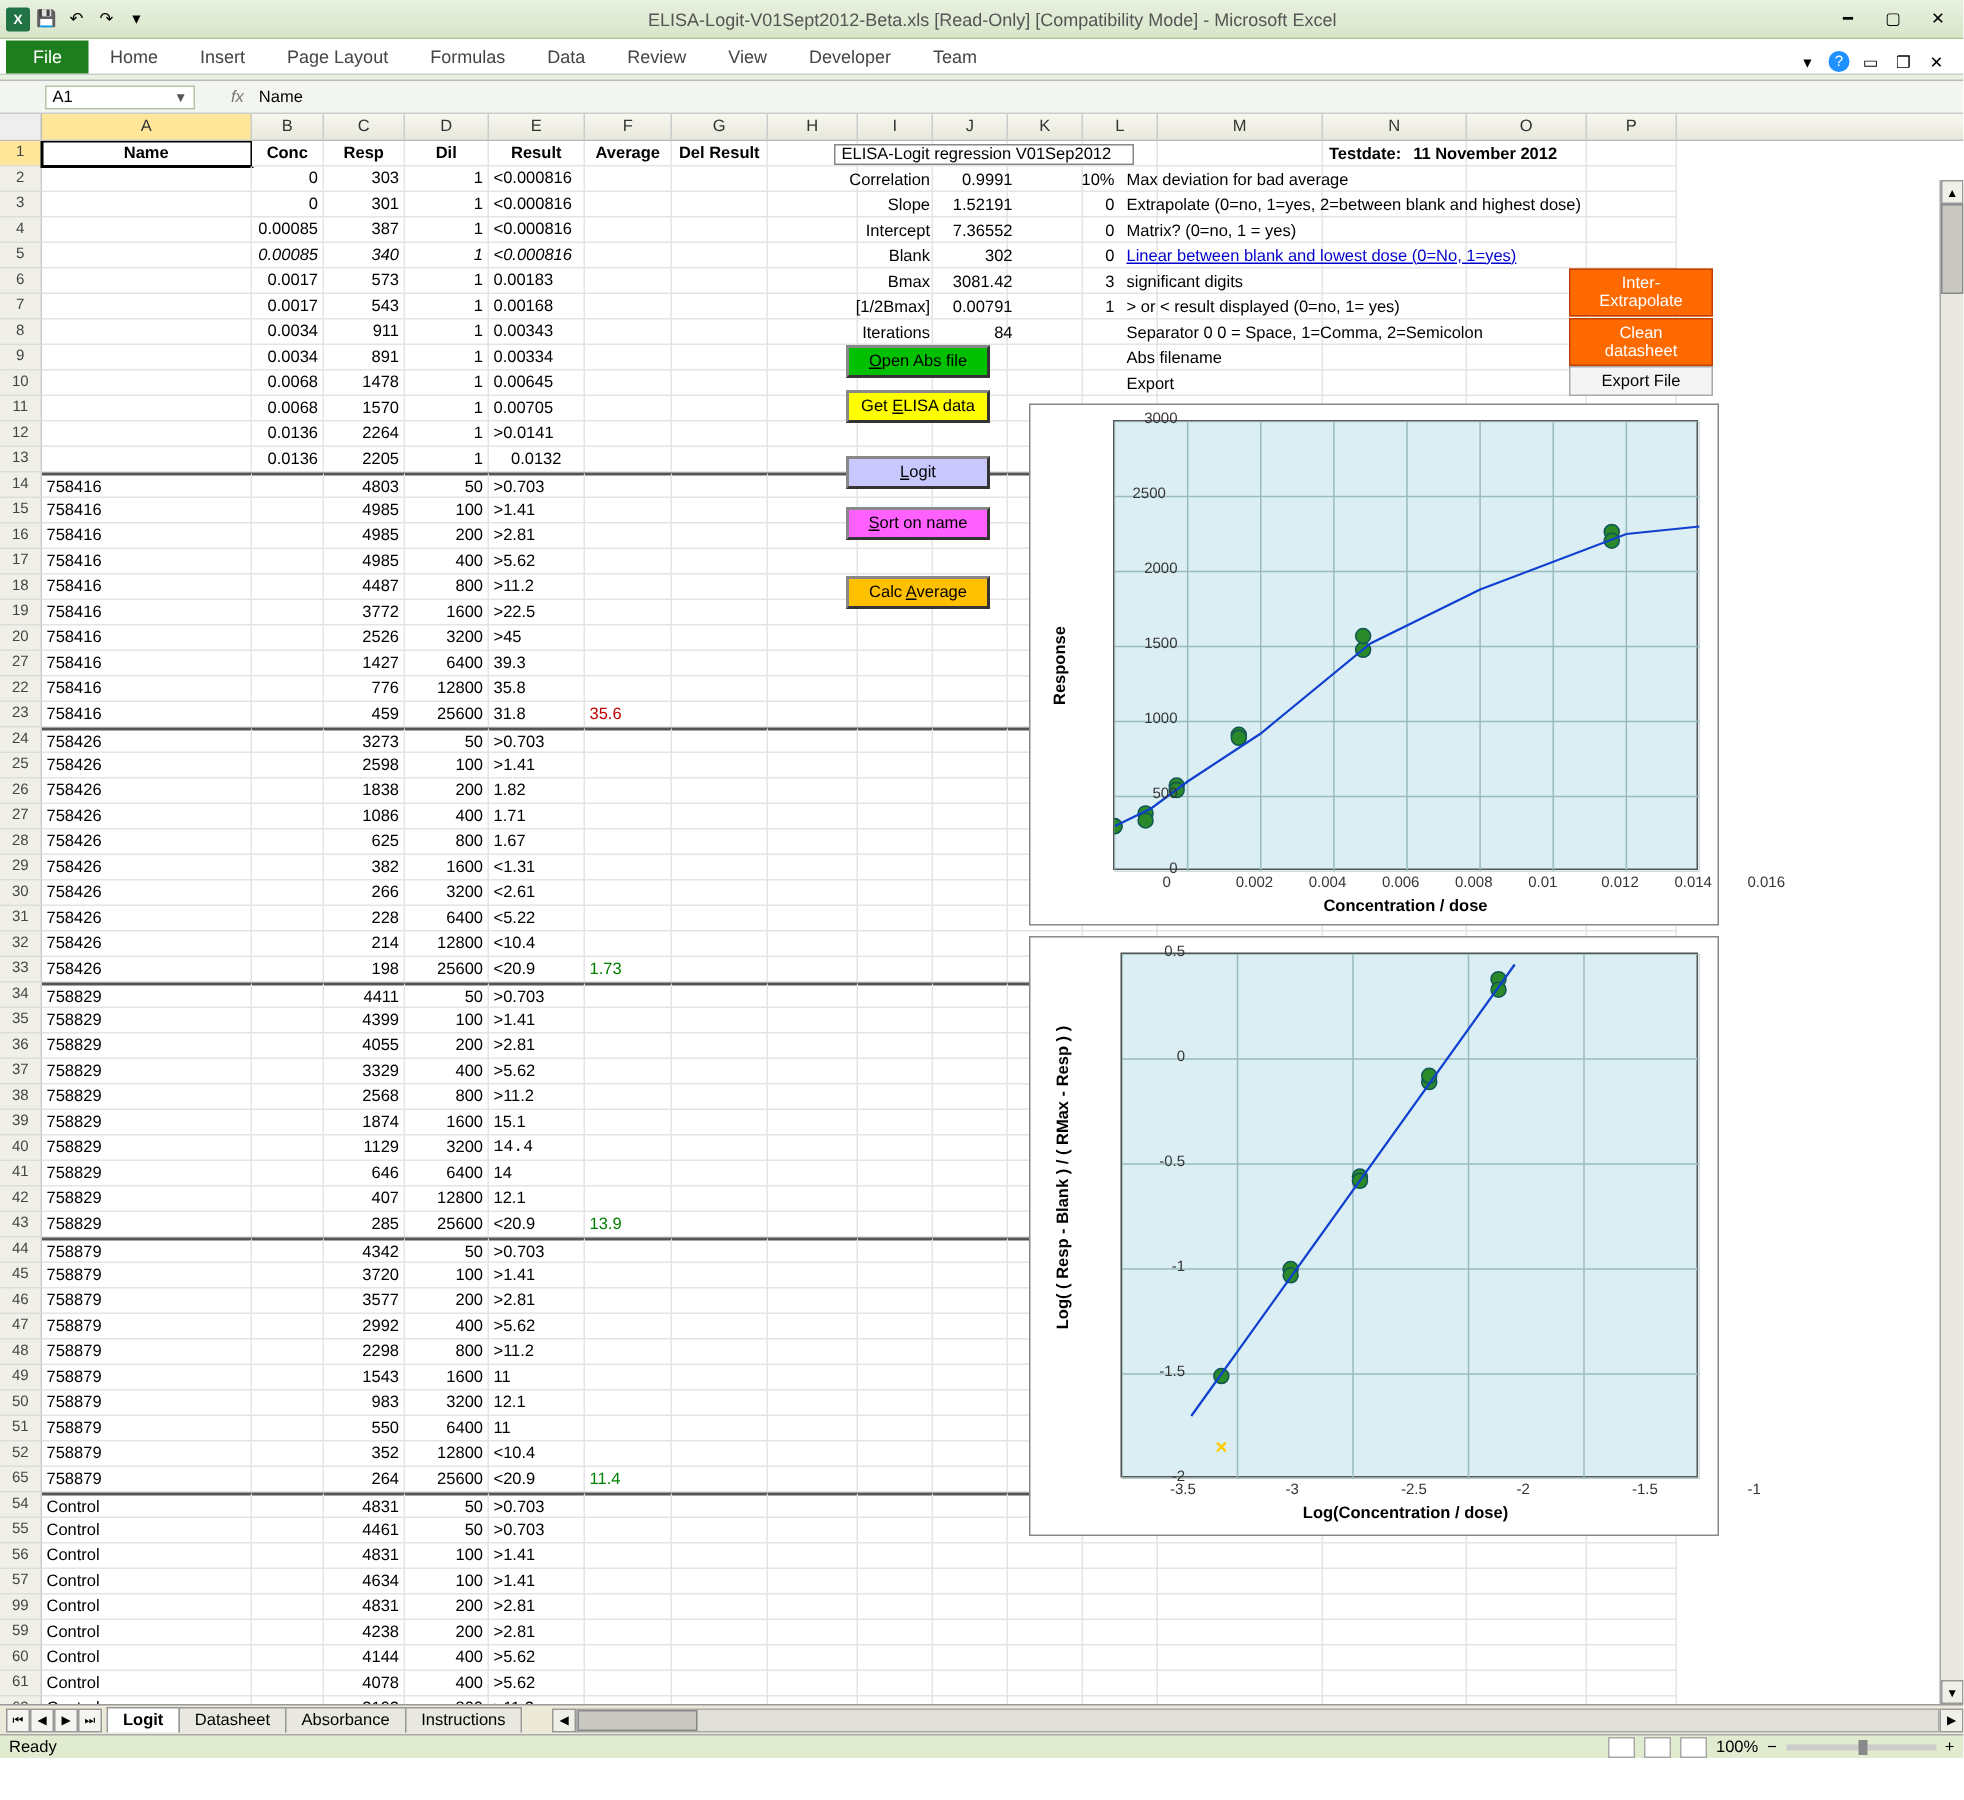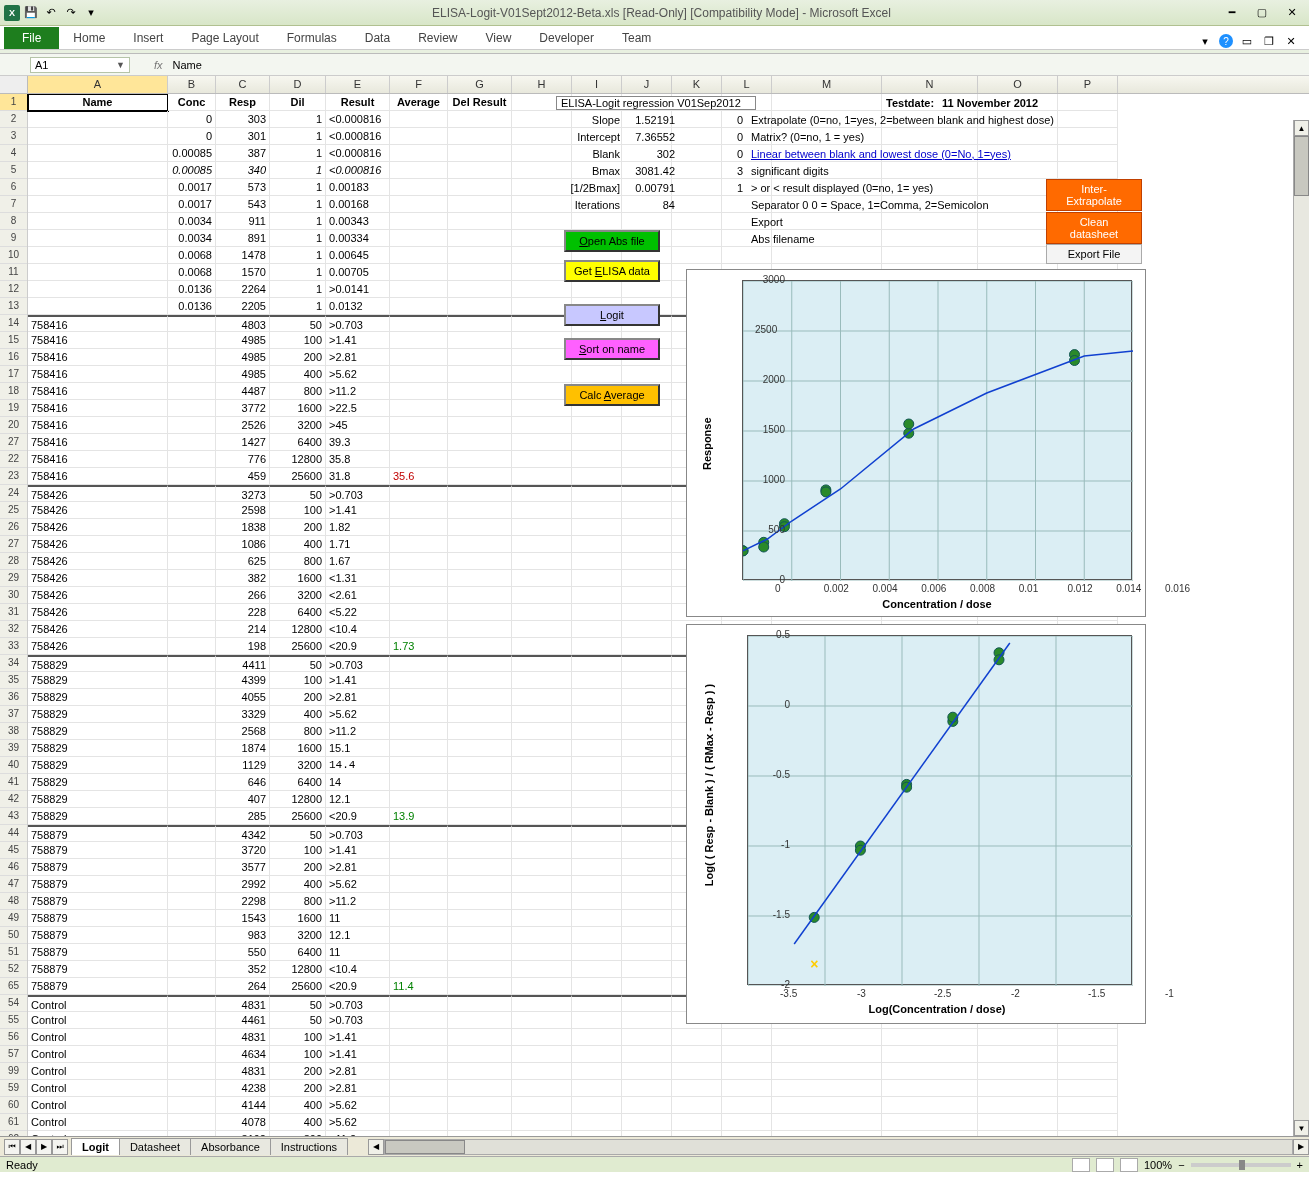--- a/index.html
+++ b/index.html
@@ -258,20 +258,26 @@
         <div class="info-block">
           <div class="info-row">
             <span class="info-header">ELISA-Logit regression V01Sep2012</span>
             <span style="width:130px;"></span>
             <span class="testdate-lbl">Testdate:</span>
             <span style="width:8px;"></span>
             <span class="testdate-lbl">11 November 2012</span>
           </div>
           <div id="info-rows">
               <div class="info-row">
+                <span class="info-lbl">Correlation</span>
+  <span class="info-val">0.9991</span>
+  <span class="info-pct">10%</span>
+  <span class="info-desc ">Max deviation for bad average</span>
+              </div>
+              <div class="info-row">
                 <span class="info-lbl">Slope</span>
   <span class="info-val">1.52191</span>
   <span class="info-pct">0</span>
   <span class="info-desc ">Extrapolate (0=no, 1=yes, 2=between blank and highest dose)</span>
               </div>
               <div class="info-row">
                 <span class="info-lbl">Intercept</span>
   <span class="info-val">7.36552</span>
   <span class="info-pct">0</span>
   <span class="info-desc ">Matrix? (0=no, 1 = yes)</span>
@@ -297,27 +303,27 @@
               <div class="info-row">
                 <span class="info-lbl">Iterations</span>
   <span class="info-val">84</span>
   <span class="info-pct"></span>
   <span class="info-desc ">Separator           0         0 = Space, 1=Comma, 2=Semicolon</span>
               </div>
               <div class="info-row">
                 <span class="info-lbl"></span>
   <span class="info-val"></span>
   <span class="info-pct"></span>
-  <span class="info-desc ">Export</span>
+  <span class="info-desc ">Abs filename</span>
               </div>
               <div class="info-row">
                 <span class="info-lbl"></span>
   <span class="info-val"></span>
   <span class="info-pct"></span>
-  <span class="info-desc ">Abs filename</span>
+  <span class="info-desc ">Export</span>
               </div>
             </div>
         </div>
 
         <div class="macro-btn btn-open"><u>O</u>pen Abs file</div>
         <div class="macro-btn btn-elisa">Get <u>E</u>LISA data</div>
         <div class="macro-btn btn-logit"><u>L</u>ogit</div>
         <div class="macro-btn btn-sort"><u>S</u>ort on name</div>
         <div class="macro-btn btn-calc">Calc <u>A</u>verage</div>
         <div class="btn-inter">Inter-Extrapolate</div>
@@ -644,21 +650,21 @@
           <div class="cell" style="width: 110px;"></div>
           <div class="cell" style="width: 96px;"></div>
           <div class="cell" style="width: 80px;"></div>
           <div class="cell" style="width: 60px;"></div>
         </div>
         <div class="row">
           <div class="cell" style="width: 140px;"></div>
           <div class="cell r" style="width: 48px;">0.0136</div>
           <div class="cell r" style="width: 54px;">2205</div>
           <div class="cell r" style="width: 56px;">1</div>
-          <div class="cell" style="width: 64px;">0.0132</div>
+          <div class="cell" style="width: 64px; text-align: center;">0.0132</div>
           <div class="cell" style="width: 58px;"></div>
           <div class="cell" style="width: 64px;"></div>
           <div class="cell" style="width: 60px;"></div>
           <div class="cell" style="width: 50px;"></div>
           <div class="cell" style="width: 50px;"></div>
           <div class="cell" style="width: 50px;"></div>
           <div class="cell" style="width: 50px;"></div>
           <div class="cell" style="width: 110px;"></div>
           <div class="cell" style="width: 96px;"></div>
           <div class="cell" style="width: 80px;"></div>

